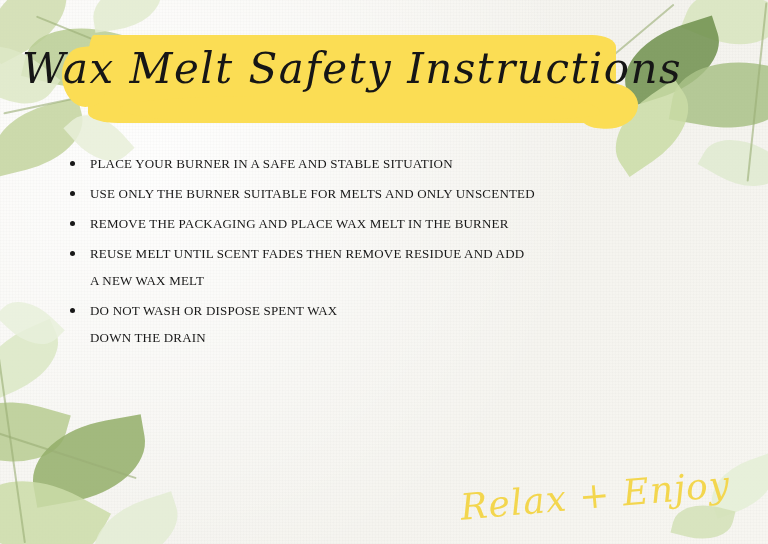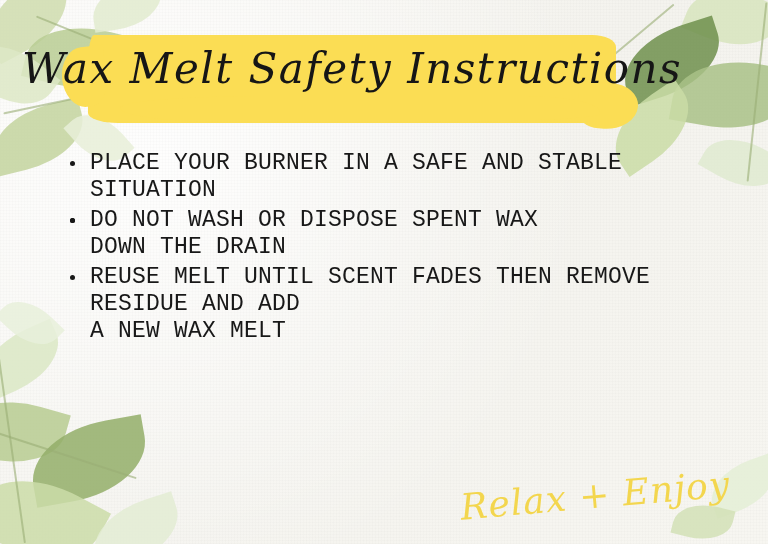--- a/index.html
+++ b/index.html
@@ -116,22 +116,22 @@
     width: 672px;
     z-index: 4;
     list-style: none;
     margin: 0;
     padding: 0;
   }
   .list li {
     position: relative;
     padding-left: 28px;
     margin-bottom: 3px;
-    font-family: Liberation Mono, monospace;
-    font-size: 23px;
+    font-family: Liberation Serif, serif;
+    font-size: 13px;
     line-height: 27px;
     letter-spacing: 0.2px;
     color: #181818;
     text-transform: uppercase;
   }
   .list li::before {
     content: "";
     position: absolute;
     left: 8px;
     top: 11px;
@@ -204,25 +204,29 @@
 
   <div class="banner"></div>
   <div class="banner-extra"></div>
   <div class="title">Wax Melt Safety Instructions</div>
 
   <ul class="list">
     <li>
       <span class="cont">Place your burner in a safe and stable situation</span>
     </li>
     <li>
+      <span class="cont">Use only the burner suitable for melts and only unscented</span>
+    </li>
+    <li>
+      <span class="cont">Remove the packaging and place wax melt in the burner</span>
+    </li>
+    <li>
+      <span class="cont">Reuse melt until scent fades then remove residue and add</span>
+      <span class="cont">a new wax melt</span>
     </li>
     <li>
       <span class="cont">Do not wash or dispose spent wax</span>
       <span class="cont">down the drain</span>
     </li>
-    <li>
-      <span class="cont">Reuse melt until scent fades then remove residue and add</span>
-      <span class="cont">a new wax melt</span>
-    </li>
   </ul>
 
   <div class="relax">Relax + Enjoy</div>
 </div>
 
 </body></html>

